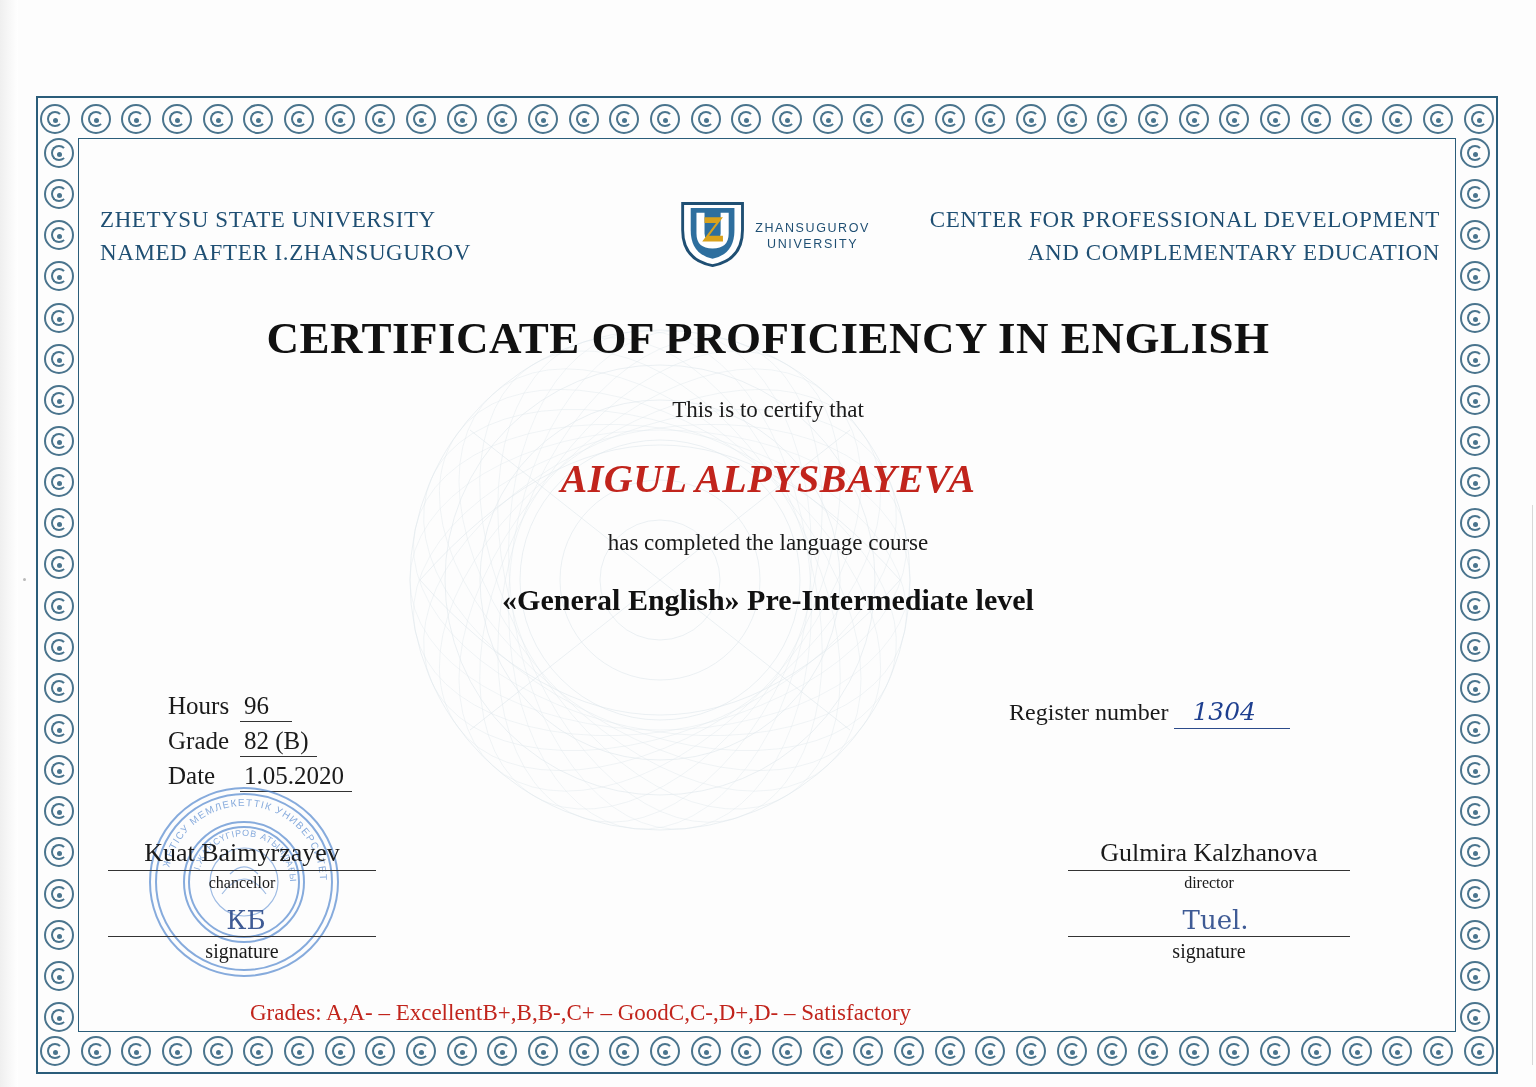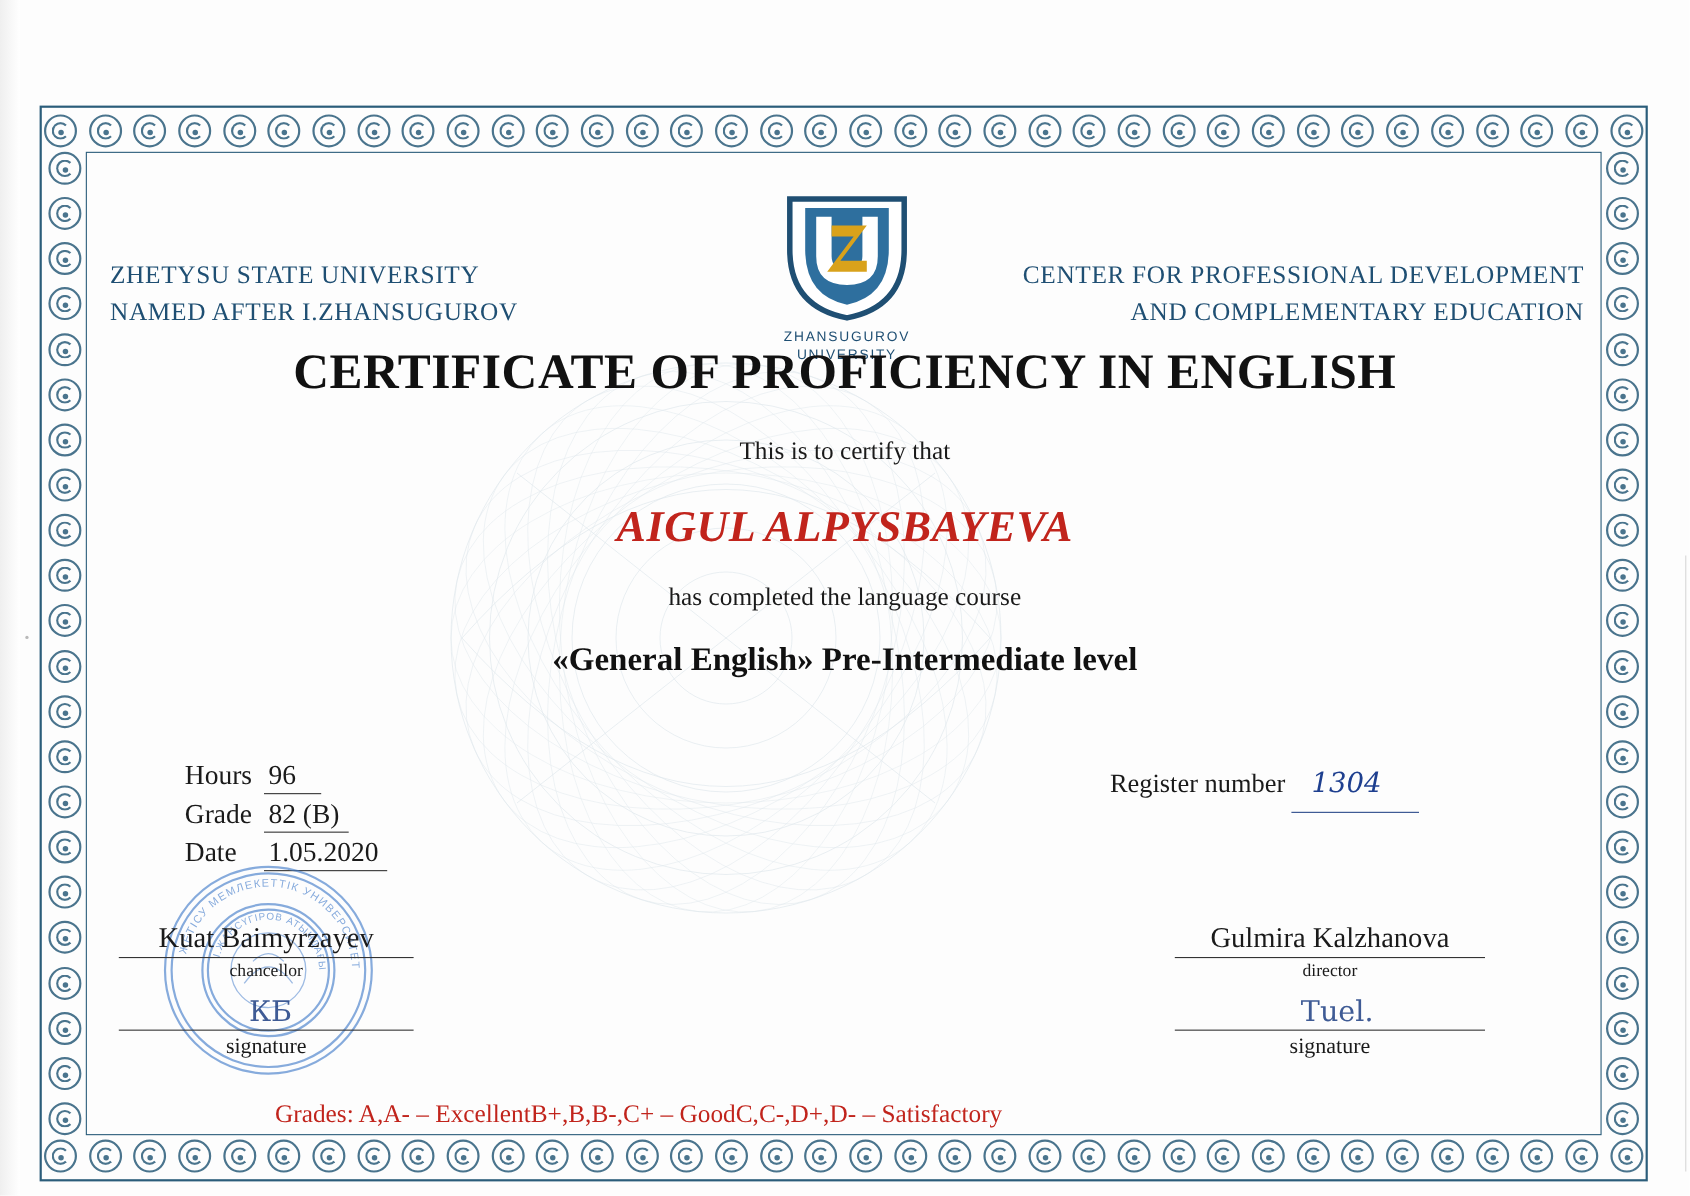--- a/index.html
+++ b/index.html
@@ -97,38 +97,38 @@
     pointer-events: none;
   }
 
   
   .header {
     position: absolute;
     left: 100px;
     top: 175px;
     width: 1340px;
     display: flex;
-    align-items: center;
+    align-items: flex-start;
     justify-content: space-between;
     gap: 18px;
   }
   .org-left, .org-right {
     color: #1f4f73;
     font-size: 23px;
     letter-spacing: .6px;
     line-height: 1.45;
     width: 520px;
   }
   .org-left { text-align: left; padding-top: 28px; }
   .org-right { text-align: right; padding-top: 28px; }
 
   .logo-wrap {
     width: 200px;
     display: flex;
-    flex-direction: column;
+    flex-direction: row;
     align-items: center;
   }
   .logo-sub {
     margin-top: 6px;
     color: #1f4f73;
     font-size: 12.5px;
     letter-spacing: 1.6px;
     line-height: 1.25;
     text-align: center;
     font-family: "Liberation Sans", sans-serif;
@@ -206,21 +206,21 @@
     right: 246px;
     top: 697px;
     font-size: 24px;
     color: #1a1a1a;
     display: flex;
     align-items: baseline;
   }
   .register-value {
     border-bottom: 1.5px solid #2b4a8a;
     margin-left: 6px;
-    padding: 0 34px 12px 18px;
+    padding: 0 34px 2px 18px;
     color: #1e3f8f;
     font-size: 25px;
     font-style: italic;
     font-family: "DejaVu Serif", serif;
   }
 
   
   .sig-left {
     position: absolute;
     left: 108px;

